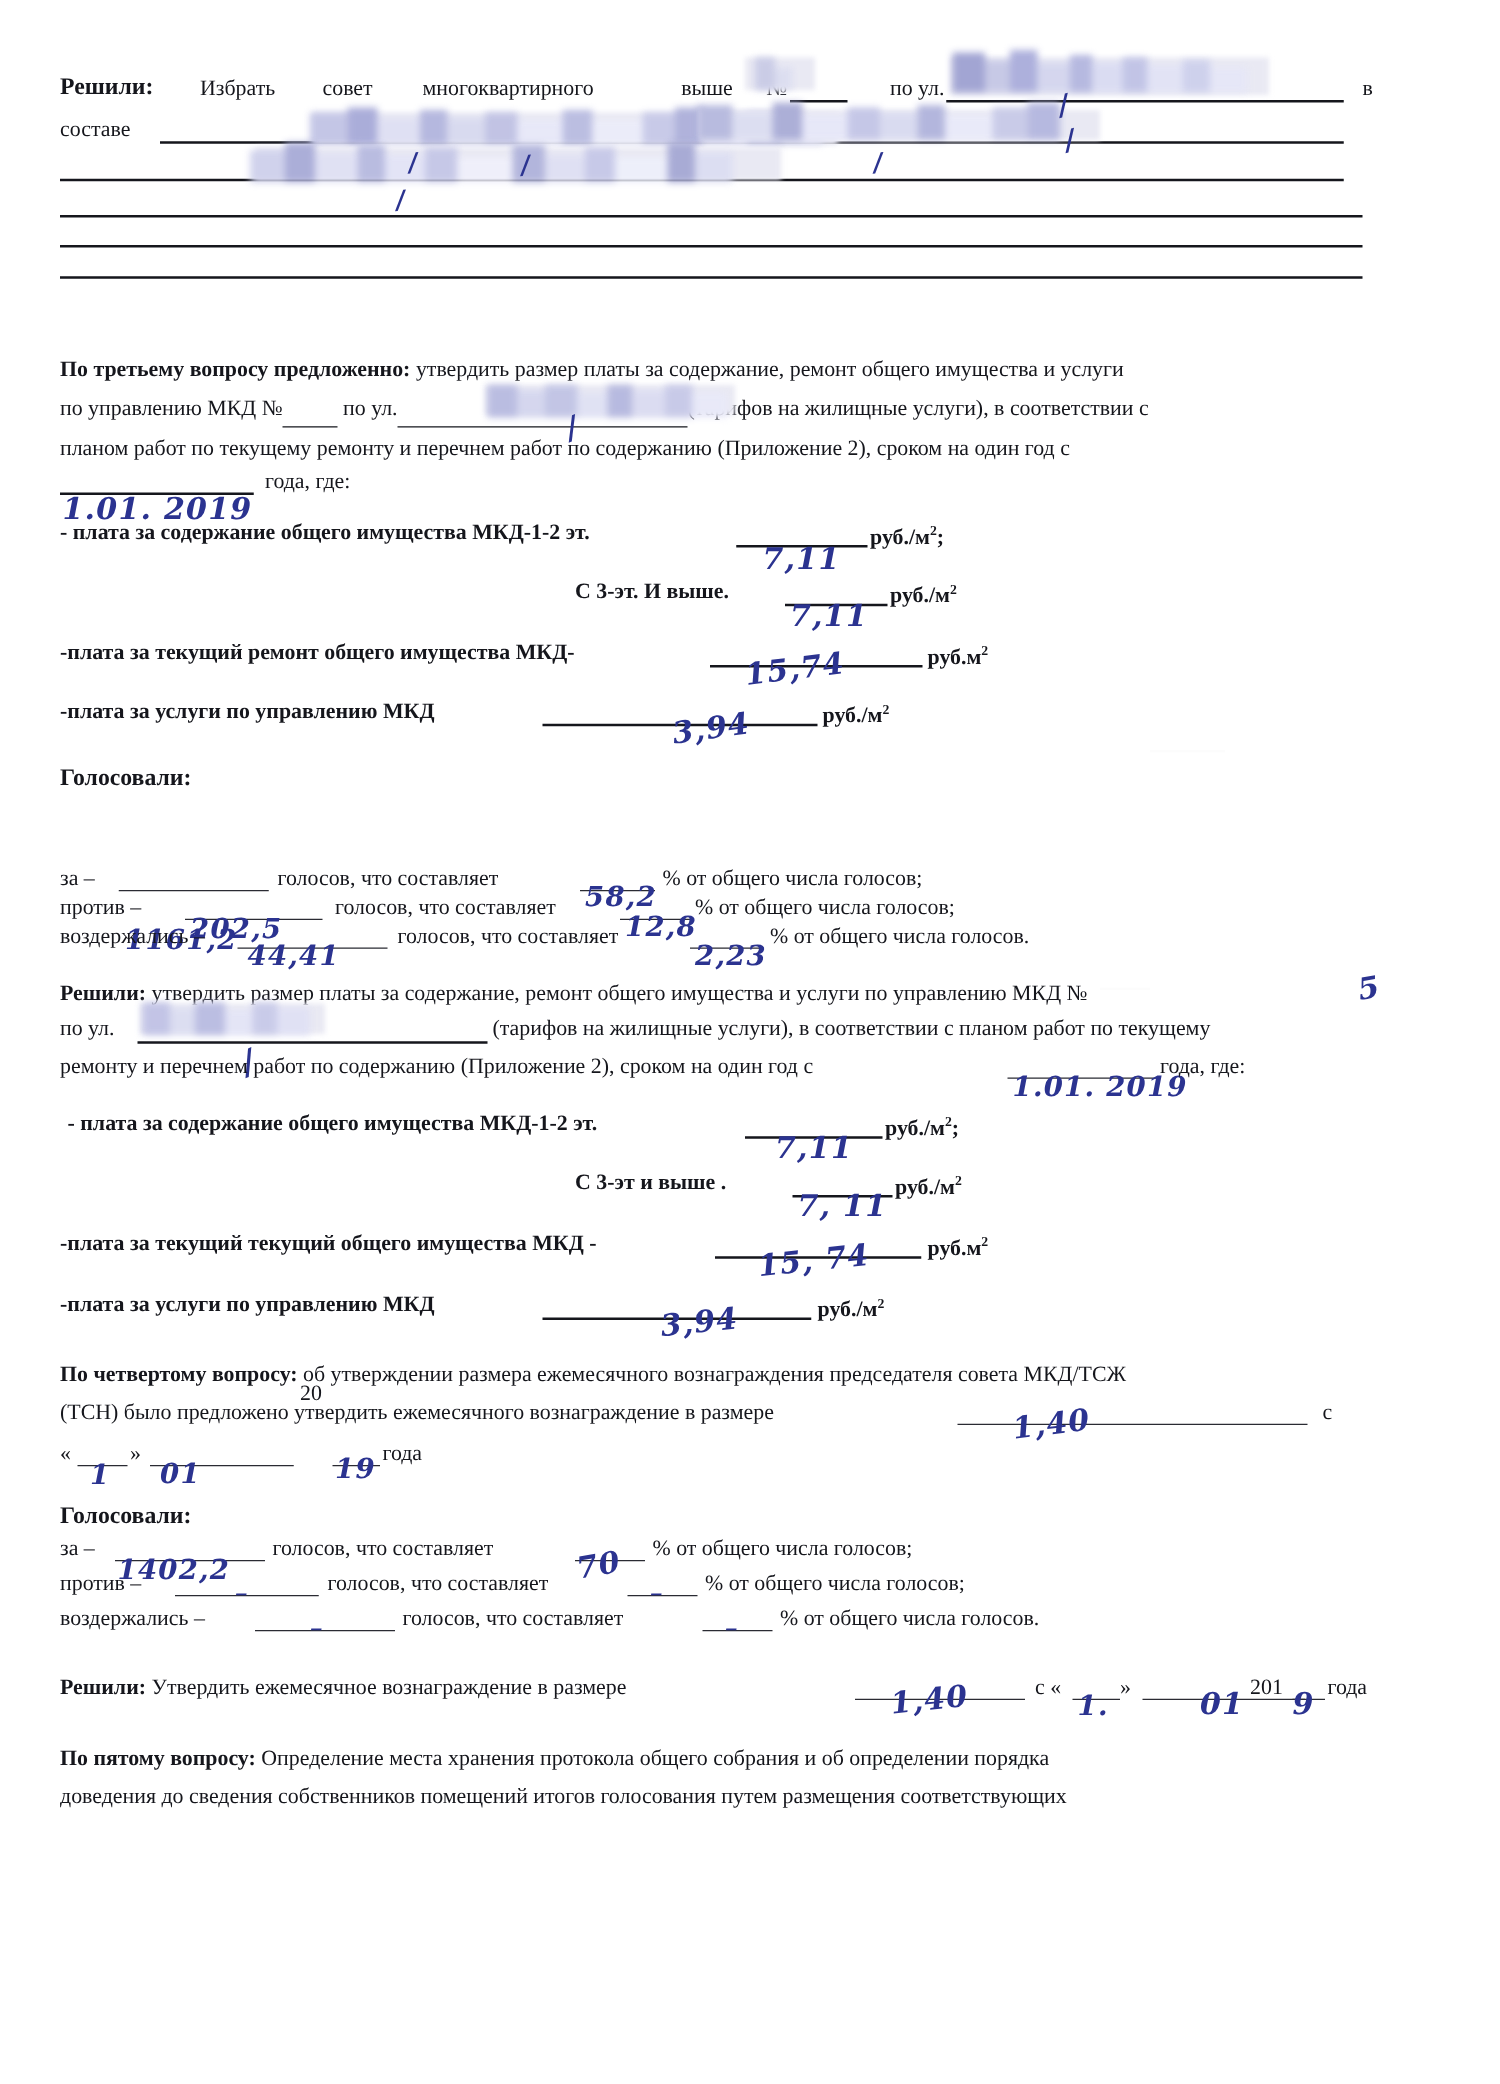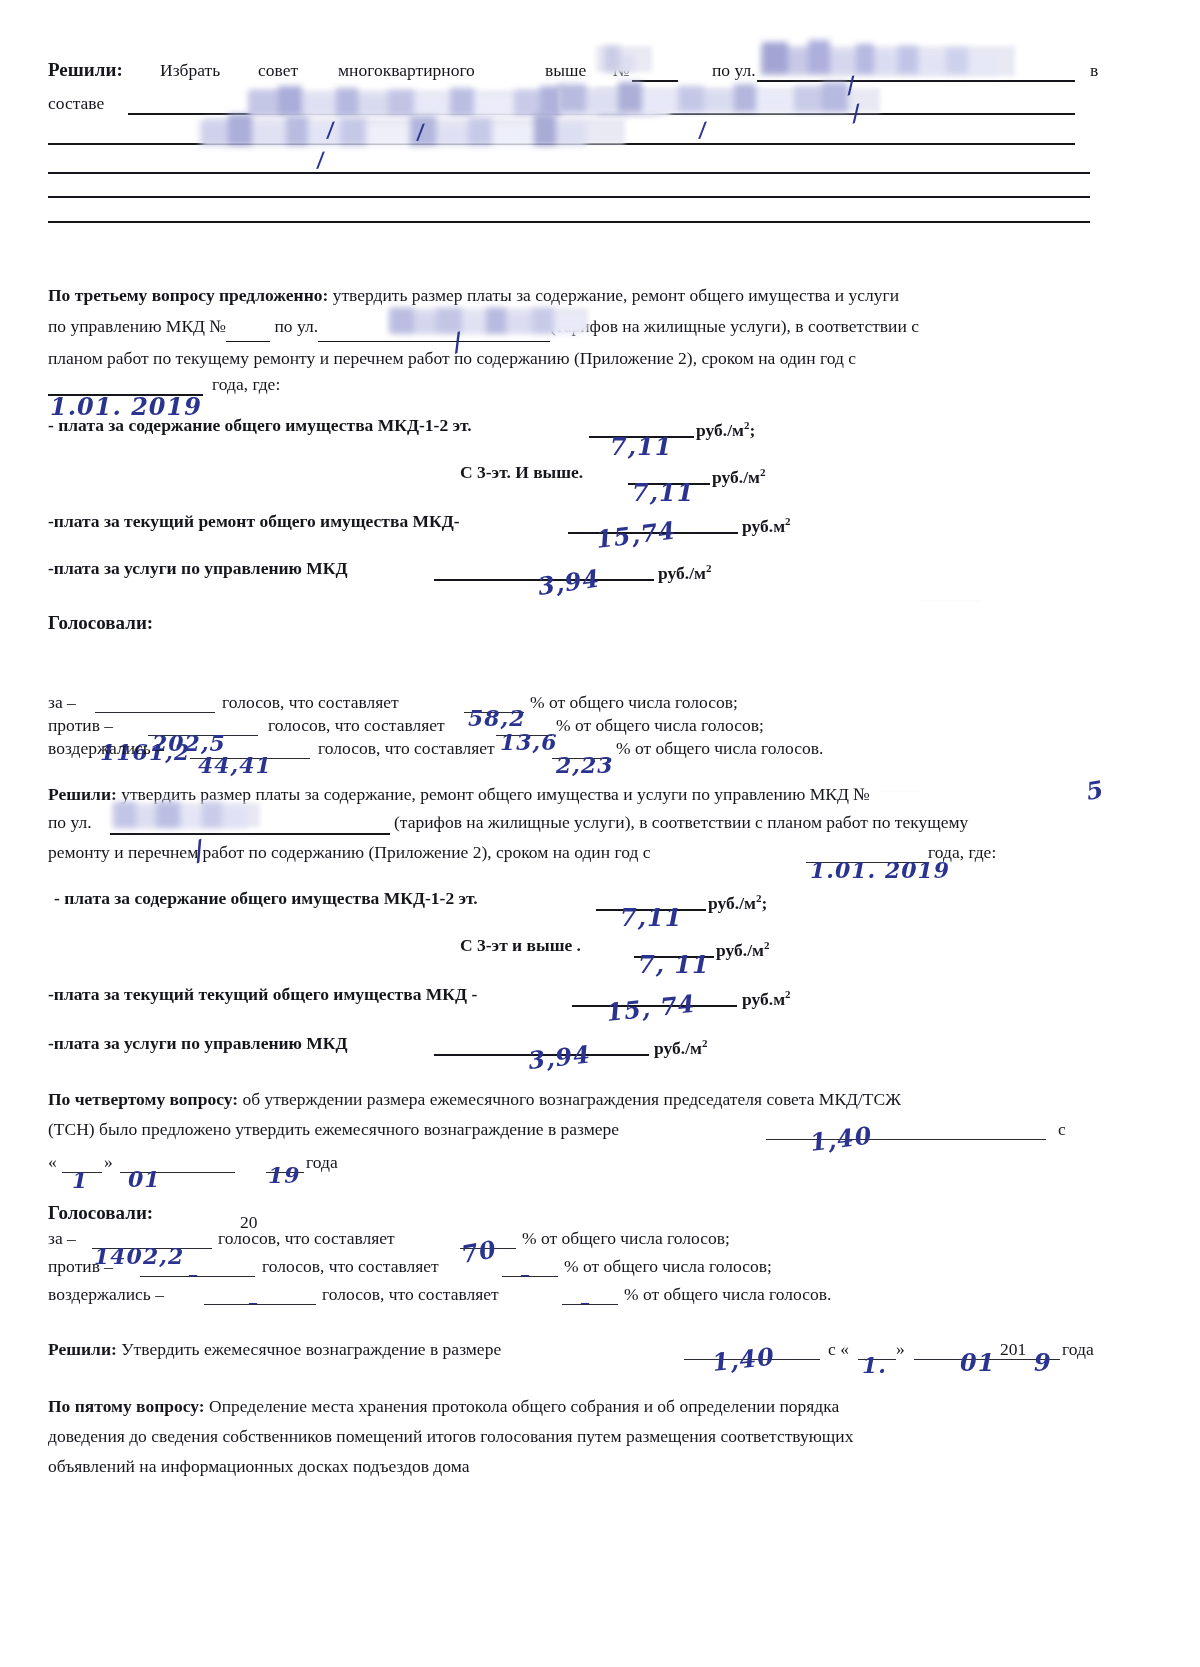--- a/index.html
+++ b/index.html
@@ -246,21 +246,21 @@
   <div class="para" style="left:222px;top:688px;width:240px;">голосов, что составляет</div>
   <div class="rule thin" style="left:464px;top:712px;width:60px;"></div>
   <div class="hw s1" style="left:468px;top:705px;">58,2</div>
   <div class="para" style="left:530px;top:688px;width:330px;">% от общего числа голосов;</div>
 
   <div class="para" style="left:48px;top:711px;width:80px;">против –</div>
   <div class="rule thin" style="left:148px;top:735px;width:110px;"></div>
   <div class="hw s1" style="left:152px;top:730px;font-style:italic;">202,5</div>
   <div class="para" style="left:268px;top:711px;width:240px;">голосов, что составляет</div>
   <div class="rule thin" style="left:496px;top:735px;width:56px;"></div>
-  <div class="hw s1" style="left:500px;top:729px;">13,6</div>
+  <div class="hw s1" style="left:500px;top:729px;">12,8</div>
   <div class="para" style="left:556px;top:711px;width:330px;">% от общего числа голосов;</div>
 
   <div class="para" style="left:48px;top:734px;width:135px;">воздержались –</div>
   <div class="rule thin" style="left:190px;top:758px;width:120px;"></div>
   <div class="hw s1" style="left:198px;top:752px;">44,41</div>
   <div class="para" style="left:318px;top:734px;width:240px;">голосов, что составляет</div>
   <div class="rule thin" style="left:552px;top:758px;width:58px;"></div>
   <div class="hw s1" style="left:556px;top:752px;">2,23</div>
   <div class="para" style="left:616px;top:734px;width:330px;">% от общего числа голосов.</div>
 
@@ -327,21 +327,21 @@
   <div class="rule thin" style="left:766px;top:1139px;width:280px;"></div>
   <div class="hw s2" style="left:812px;top:1128px;transform:rotate(-7deg);">1,40</div>
   <div class="para" style="left:1058px;top:1115px;width:30px;">с</div>
 
   <div class="para" style="left:48px;top:1148px;width:20px;">«</div>
   <div class="rule thin" style="left:62px;top:1172px;width:40px;"></div>
   <div class="hw s1" style="left:72px;top:1167px;">1</div>
   <div class="para" style="left:104px;top:1148px;width:20px;">»</div>
   <div class="rule thin" style="left:120px;top:1172px;width:115px;"></div>
   <div class="hw s1" style="left:128px;top:1166px;">01</div>
-  <div class="para" style="left:240px;top:1208px;width:30px;">20</div>
+  <div class="para" style="left:240px;top:1100px;width:30px;">20</div>
   <div class="rule thin" style="left:266px;top:1172px;width:38px;"></div>
   <div class="hw s1" style="left:268px;top:1162px;">19</div>
   <div class="para" style="left:306px;top:1148px;width:70px;">года</div>
 
   <div class="para b" style="left:48px;top:1198px;width:200px;font-size:19px;">Голосовали:</div>
 
   <div class="para" style="left:48px;top:1224px;width:46px;">за –</div>
   <div class="rule thin" style="left:92px;top:1248px;width:120px;"></div>
   <div class="hw s1" style="left:94px;top:1243px;">1402,2</div>
   <div class="para" style="left:218px;top:1224px;width:240px;">голосов, что составляет</div>
@@ -380,17 +380,16 @@
   <div class="para" style="left:1000px;top:1335px;width:40px;">201</div>
   <div class="rule thin" style="left:1034px;top:1359px;width:26px;"></div>
   <div class="hw s2" style="left:1034px;top:1348px;">9</div>
   <div class="para" style="left:1062px;top:1335px;width:70px;">года</div>
 
   <div class="para just" style="left:48px;top:1392px;width:1062px;">
     <span class="b">По пятому вопросу:</span>
     <span>Определение места хранения протокола общего собрания и об определении порядка</span>
   </div>
   <div class="para just" style="left:48px;top:1422px;width:1062px;">доведения до сведения собственников помещений итогов голосования путем размещения соответствующих</div>
-  <div class="para" style="left:48px;top:1452px;width:1062px;">объявлений на информационных досках подъездов дома</div>
 
   <div class="scanfade" style="left:920px;top:600px;width:60px;height:2px;"></div>
   <div class="scanfade" style="left:880px;top:790px;width:40px;height:2px;"></div>
 </div>
 
 </body></html>

